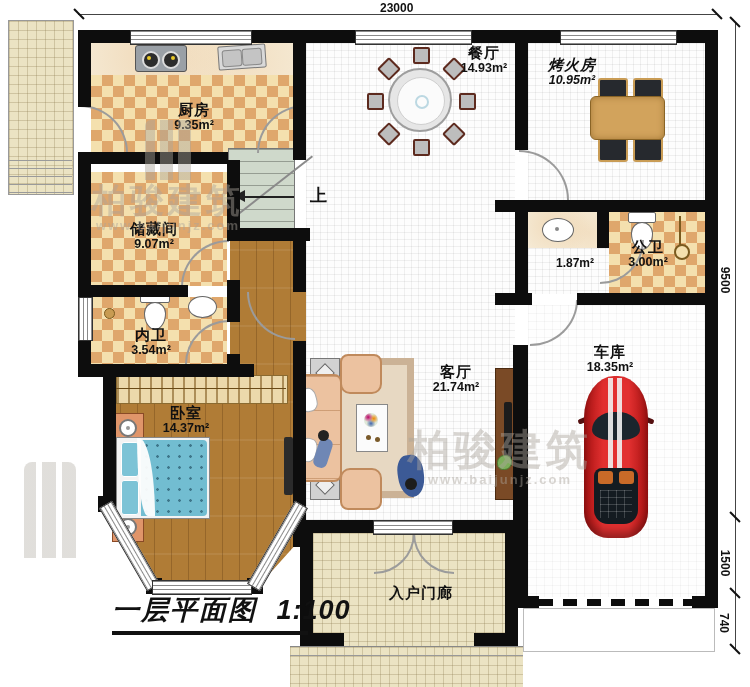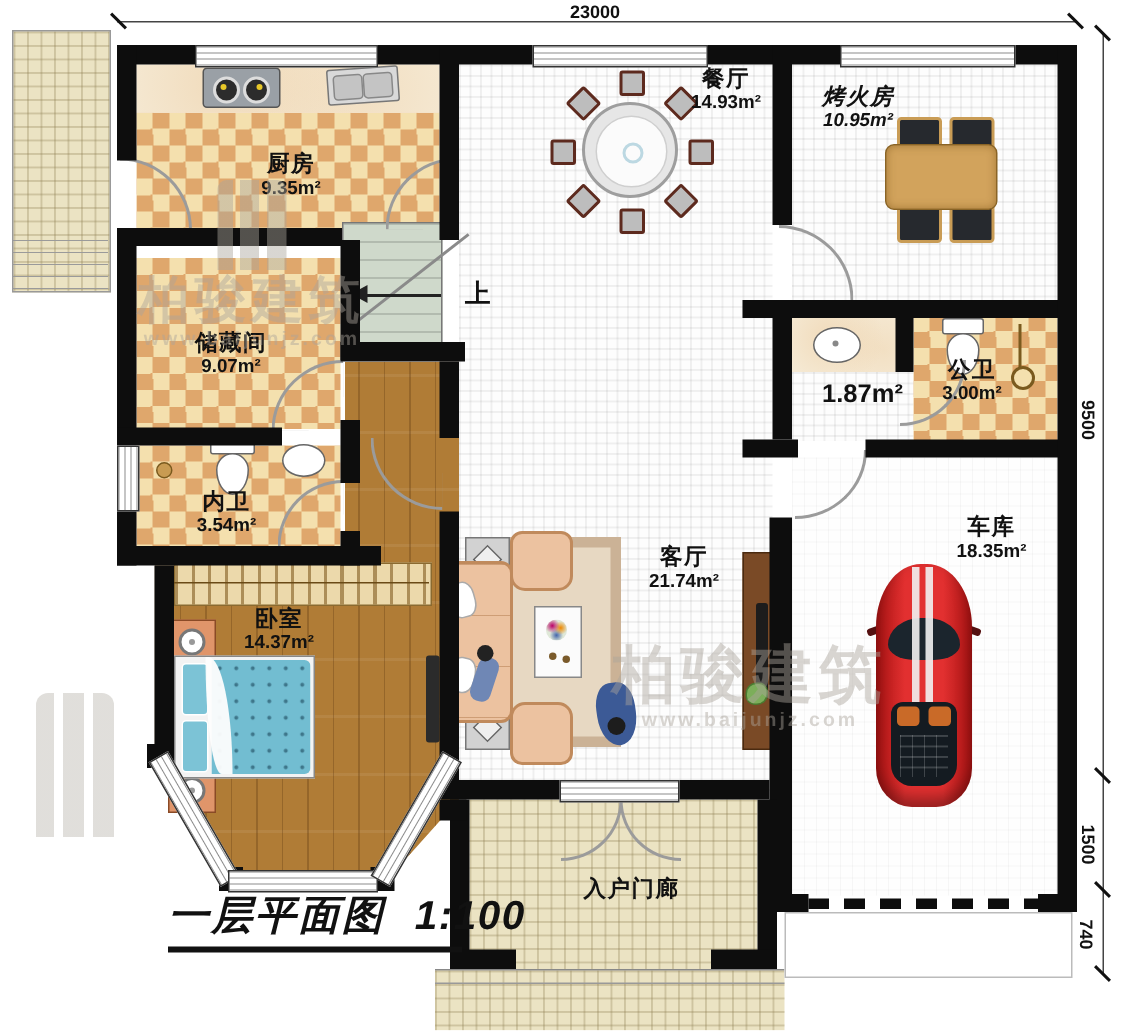--- a/index.html
+++ b/index.html
@@ -274,31 +274,31 @@
   </div>
   <div class="room-label" style="left:151px;top:326px;">
     <span class="nm">内卫</span>
     <span class="ar">3.54m²</span>
   </div>
   <div class="room-label" style="left:648px;top:238px;">
     <span class="nm">公卫</span>
     <span class="ar">3.00m²</span>
   </div>
   <div class="room-label" style="left:561px;top:256px;">
-    <span class="ar" style="font-size:17px;margin-left:28px;">1.87m²</span>
+    <span class="ar" style="font-size:12px;margin-left:28px;">1.87m²</span>
   </div>
   <div class="room-label" style="left:186px;top:404px;">
     <span class="nm">卧室</span>
     <span class="ar">14.37m²</span>
   </div>
   <div class="room-label" style="left:456px;top:363px;">
     <span class="nm">客厅</span>
     <span class="ar">21.74m²</span>
   </div>
-  <div class="room-label" style="left:661px;top:343px;">
+  <div class="room-label" style="left:610px;top:343px;">
     <span class="nm">车库</span>
     <span class="ar">18.35m²</span>
   </div>
   <div class="room-label" style="left:421px;top:584px;">
     <span class="nm">入户门廊</span>
   </div>
 
   <div class="dimline" style="left:78px;top:14px;width:640px;height:1px;"></div>
   <div class="tick" style="left:72px;top:13px;"></div>
   <div class="tick" style="left:710px;top:13px;"></div>

